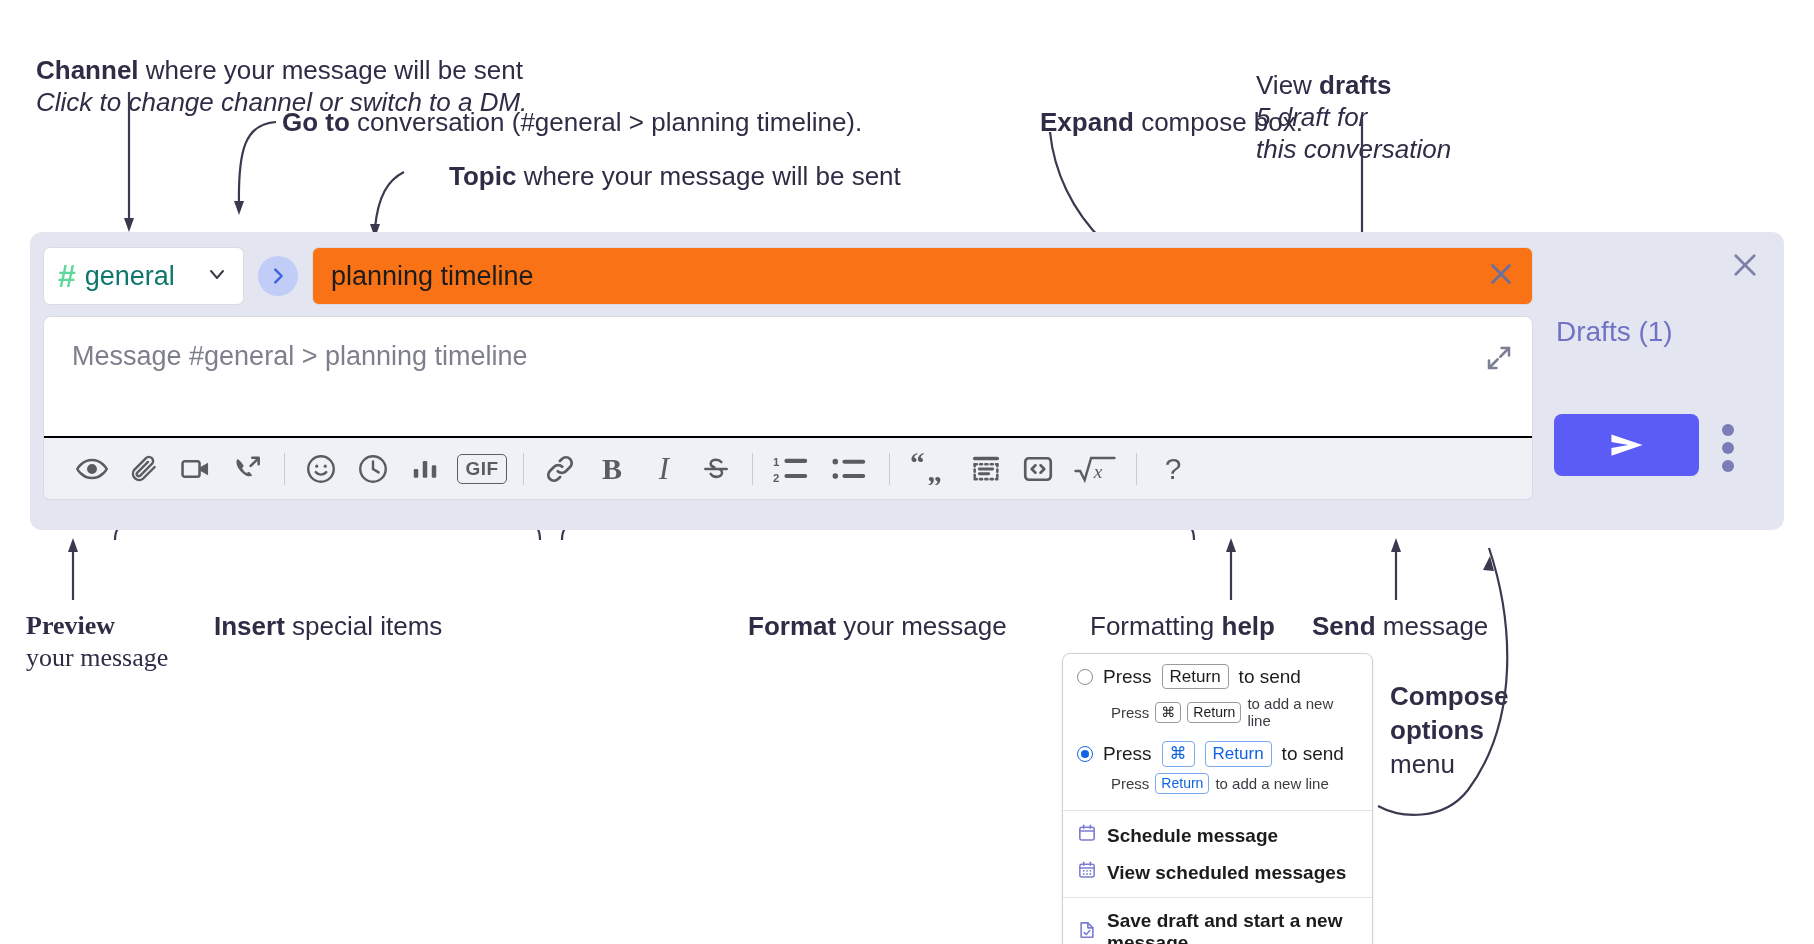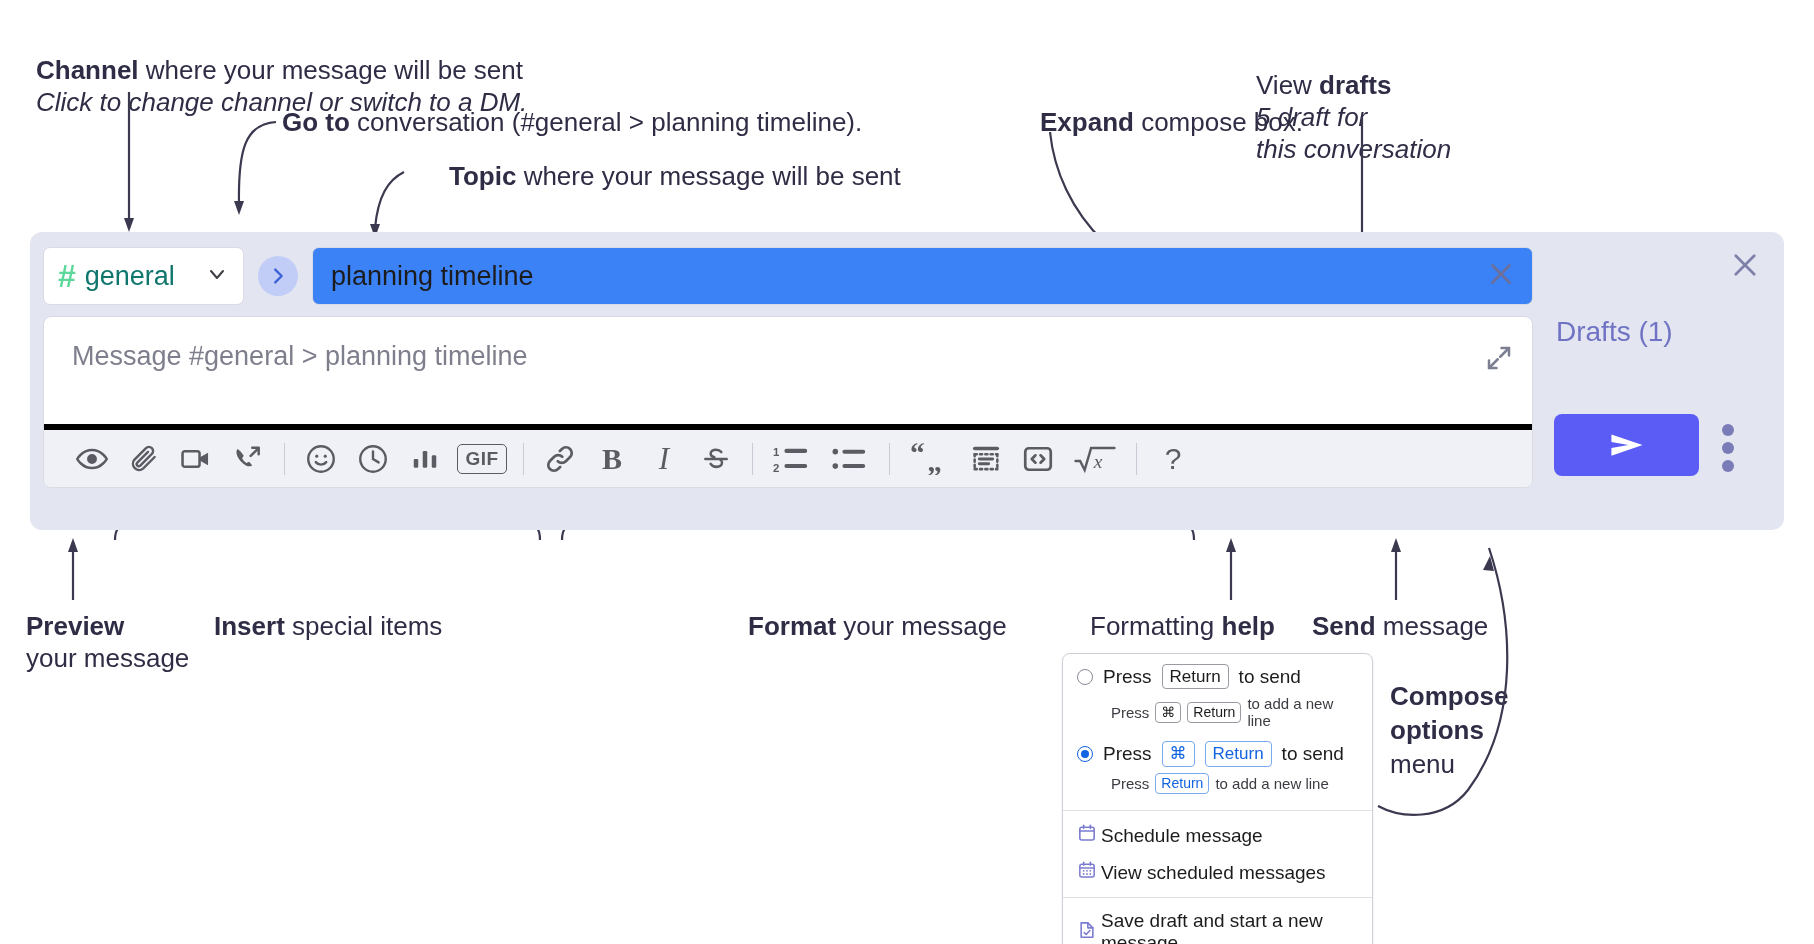--- a/index.html
+++ b/index.html
@@ -25,36 +25,36 @@
     display:flex;align-items:center;gap:9px;padding:0 14px;box-sizing:border-box;
   }
   #hash{color:#5ed79b;font-size:32px;font-weight:700;line-height:1;}
   #channel-name{font-size:27px;color:#0f766e;}
   #chev{margin-left:auto;color:#3e3e47;}
   #goto-btn{
     width:40px;height:40px;border-radius:50%;background:#c2cdf7;
     display:flex;align-items:center;justify-content:center;margin:0 14px;flex:0 0 auto;
   }
   #topic-field{
-    flex:1;height:58px;background:#3b82f6;border:1px solid #d9dae4;border-radius:7px;
+    flex:1;height:58px;background:#f97316;border:1px solid #d9dae4;border-radius:7px;
     display:flex;align-items:center;padding:0 14px 0 18px;box-sizing:border-box;
   }
   #topic-value{font-size:27px;color:#1d1c1d;}
   #topic-clear{margin-left:auto;color:#6b6f9b;}
 
   #msgbox{
     margin-top:10px;background:#fff;border:1px solid #d9dae4;border-radius:8px;overflow:hidden;
   }
   #msg-area{height:107px;position:relative;}
   #msg-placeholder{position:absolute;left:28px;top:24px;font-size:27px;color:#7e7f8c;}
   #expand-btn{position:absolute;right:18px;top:26px;color:#7c7f92;}
 
   #toolbar{
-    height:63px;background:#f0f1f7;border-top:6px solid #000000;
-    display:flex;align-items:center;padding:0 22px;box-sizing:border-box;color:#5b5b63;
+    height:63px;background:#f0f1f7;border-top:2px solid #000000;
+    display:flex;align-items:center;padding:0 22px;box-sizing:border-box;color:#5b5b63;margin-top:12px;
   }
   .tool{width:52px;height:52px;display:flex;align-items:center;justify-content:center;flex:0 0 auto;}
   .sep{width:1px;height:32px;background:#c9cad6;margin:0 10px;flex:0 0 auto;}
 
   
   #compose-right{position:absolute;right:0;top:0;width:250px;height:232px;}
   #close-compose{position:absolute;right:22px;top:16px;color:#7d80a8;}
   #drafts-link{position:absolute;left:22px;top:84px;font-size:28px;color:#7073c4;}
   #send-btn{
     position:absolute;left:20px;top:182px;width:145px;height:62px;border-radius:8px;
@@ -75,21 +75,21 @@
   .radio{width:16px;height:16px;border-radius:50%;border:1.6px solid #8a8a94;box-sizing:border-box;flex:0 0 auto;}
   .radio.on{border-color:#1264e0;position:relative;}
   .radio.on::after{content:"";position:absolute;left:3px;top:3px;width:8px;height:8px;border-radius:50%;background:#1264e0;}
   .key{
     border:1px solid #9a9aa3;border-radius:4px;padding:1px 7px;font-size:17px;color:#1d1c1d;
     display:inline-block;line-height:1.25;background:#fff;
   }
   .key.sm{font-size:14px;padding:1px 5px;}
   .key.blue{border-color:#7aa9ef;color:#1264e0;}
   .mdiv{height:1px;background:#e2e2e6;margin:6px 0;}
-  .mitem{display:flex;align-items:center;gap:4px;padding:6px 14px;font-size:19px;color:#1d1c1d;}
+  .mitem{display:flex;align-items:center;gap:10px;padding:6px 14px;font-size:19px;color:#1d1c1d;font-weight:bold;}
 </style>
 </head>
 <body>
 
 <div class="ann" style="left:36px;top:22px;margin-top:32px;">
   <div><b>Channel</b><span> where your message will be sent</span></div>
   <div><i>Click to change channel or switch to a DM.</i></div>
 </div>
 
 <div class="ann" style="left:282px;top:106px;">
@@ -103,21 +103,21 @@
 <div class="ann" style="left:1040px;top:106px;">
   <b>Expand</b><span> compose box.</span>
 </div>
 
 <div class="ann" style="left:1256px;top:22px;margin-top:47px;">
   <div><span>View </span><b>drafts</b></div>
   <div><i>5 draft for</i></div>
   <div><i>this conversation</i></div>
 </div>
 
-<div class="ann" style="left:26px;top:610px;">
+<div class="ann" style="left:26px;top:610px;font-family:Liberation Serif, serif;">
   <div><b>Preview</b></div>
   <div><span>your message</span></div>
 </div>
 
 <div class="ann" style="left:214px;top:610px;">
   <b>Insert</b><span> special items</span>
 </div>
 
 <div class="ann" style="left:748px;top:610px;">
   <b>Format</b><span> your message</span>

